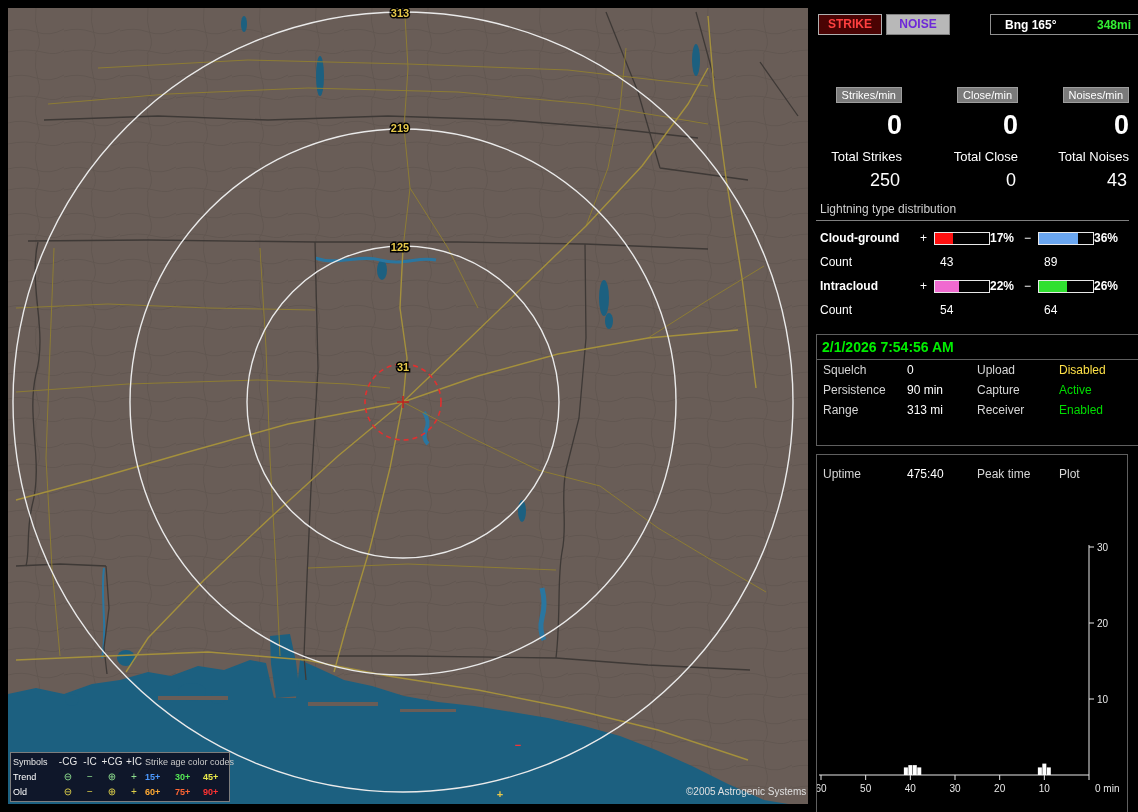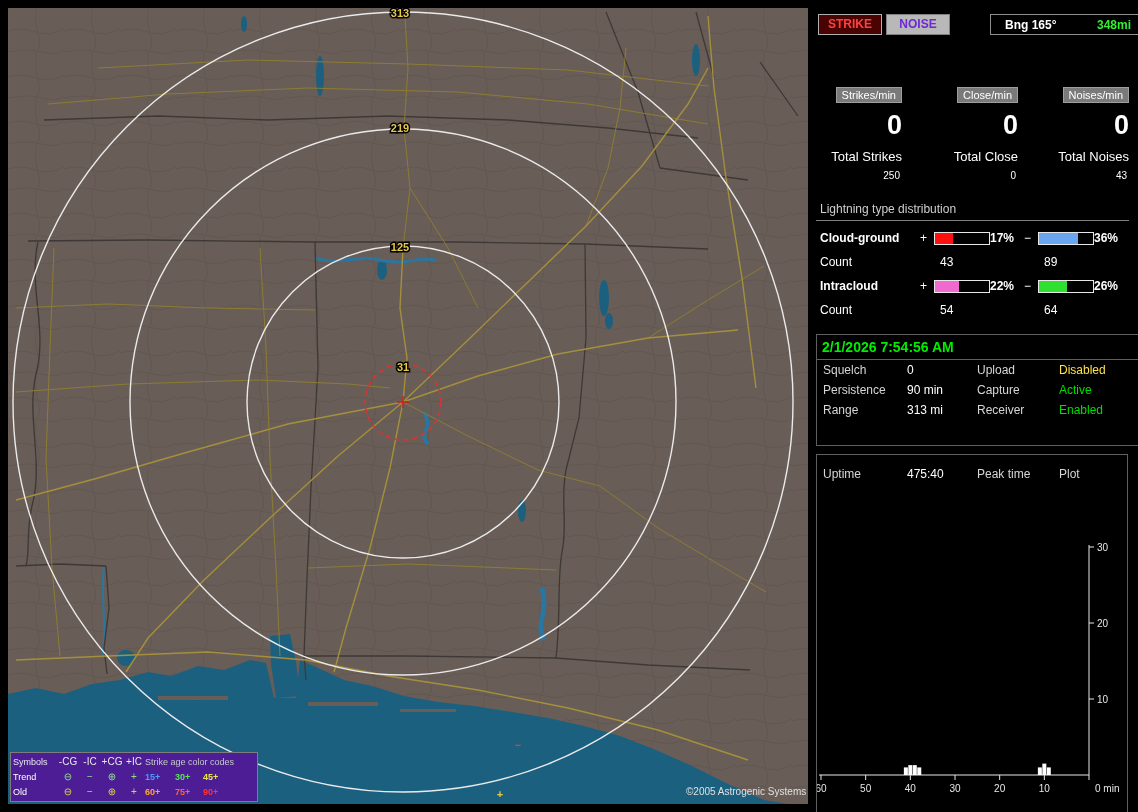--- a/index.html
+++ b/index.html
@@ -6,21 +6,21 @@
   body{
     width:1138px;height:812px;background:#000;position:relative;overflow:hidden;
     font-family:"Liberation Sans",sans-serif;color:#fff;
   }
   
   #map-wrap{position:absolute;left:8px;top:8px;width:800px;height:796px;background:#695d57;}
   #map-wrap svg{display:block;}
 
   
   .legend{
-    position:absolute;left:2px;top:744px;width:248px;background:#4c1d95;
+    position:absolute;left:2px;top:744px;width:220px;background:#0f172a;
     border:1px solid #7d7d7d;font-size:9px;color:#fff;padding:1px 2px 2px 2px;box-sizing:border-box;
   }
   .legend-row{display:grid;grid-template-columns:44px 22px 22px 22px 22px 30px 28px 28px;height:15px;align-items:center;}
   .legend-row .hd{color:#e8e8e8;}
   .legend-row .agehd{grid-column:6 / span 3;color:#c8c8c8;white-space:nowrap;}
   .legend-row .sym{text-align:center;font-size:10px;line-height:10px;}
   .legend-row .age{font-weight:bold;}
 
   .map-copyright{position:absolute;left:686px;top:786px;font-size:10px;color:#e0e0e0;}
 
@@ -31,21 +31,21 @@
   #noiseBtn{left:70px;top:6px;width:62px;background:#b8b8b8;color:#6d28d9;border:1px solid #808080;}
   .bng{position:absolute;left:174px;top:6px;width:126px;height:19px;border:1px solid #909090;background:#000;
        display:flex;justify-content:space-between;align-items:center;padding:0 14px;font-weight:bold;}
   .bng .dist{color:#33ee33;}
 
   .statcol{position:absolute;top:40px;display:flex;flex-direction:column;align-items:flex-end;margin-top:39px;}
   #col1{left:0;width:86px;} #col2{left:108px;width:94px;} #col3{left:220px;width:93px;}
   .chip{background:#7a7a7a;border:1px solid #9e9e9e;color:#fff;font-size:11px;padding:1px 5px;white-space:nowrap;}
   .bigzero{font-size:27px;font-weight:bold;margin-top:6px;height:32px;line-height:32px;}
   .totlabel{font-size:13px;margin-top:8px;white-space:nowrap;}
-  .totval{font-size:10px;margin-top:6px;padding-right:2px;}
+  .totval{font-size:18px;margin-top:6px;padding-right:2px;}
 
   .distTitle{position:absolute;left:4px;top:194px;color:#cfcfcf;}
   .distRule{position:absolute;left:0;top:212px;width:313px;border-top:1px solid #808080;}
   .distgrid{position:absolute;left:4px;top:218px;width:308px;display:grid;
     grid-template-columns:100px 14px 56px 34px 14px 56px 34px;grid-auto-rows:24px;align-items:center;}
   .dname{font-weight:bold;}
   .dpct{font-weight:bold;}
   .bar{display:inline-block;width:54px;height:11px;border:1px solid #e8e8e8;background:#000;vertical-align:middle;}
   .bar .fill{display:block;height:100%;width:0;}
   .cnt{padding-left:6px;}

